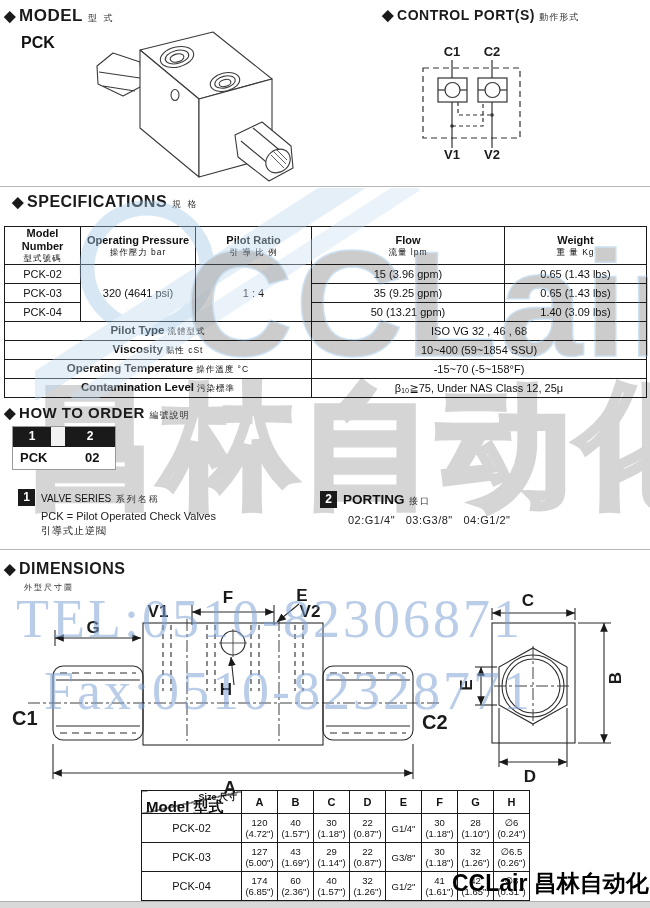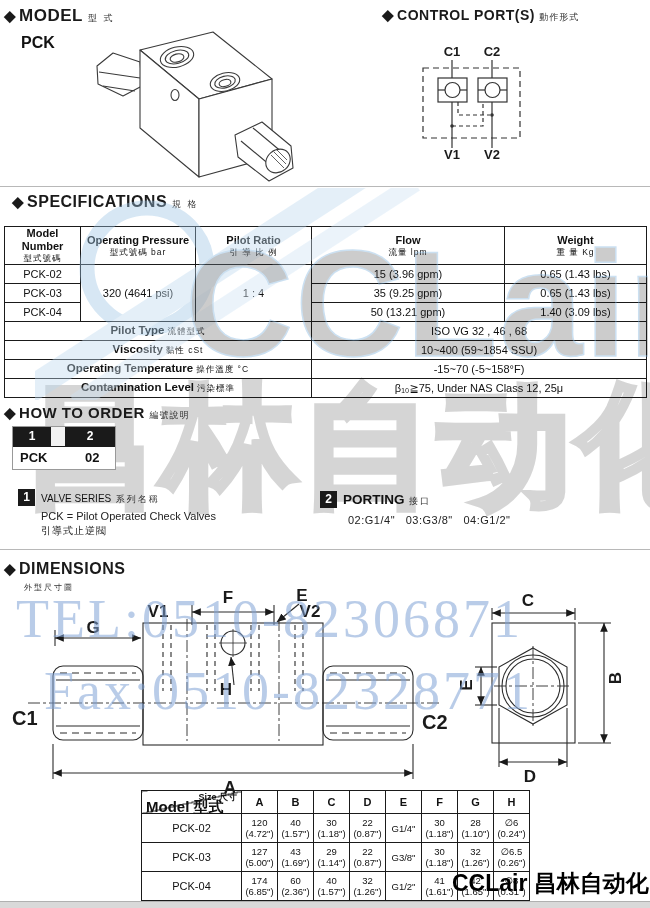--- a/index.html
+++ b/index.html
@@ -151,21 +151,21 @@
           <col style="width:142px;">
         </colgroup>
     <tbody>
           <tr class="hrow">
       <th>
               <span class="en">Model Number</span>
               <span class="cn">型式號碼</span>
             </th>
       <th>
               <span class="en">Operating Pressure</span>
-              <span class="cn">型式號碼  bar</span>
+              <span class="cn">操作壓力  bar</span>
             </th>
       <th>
               <span class="en">Pilot Ratio</span>
               <span class="cn">引 導 比 例</span>
             </th>
       <th>
               <span class="en">Flow</span>
               <span class="cn">流量  lpm</span>
             </th>
       <th>

